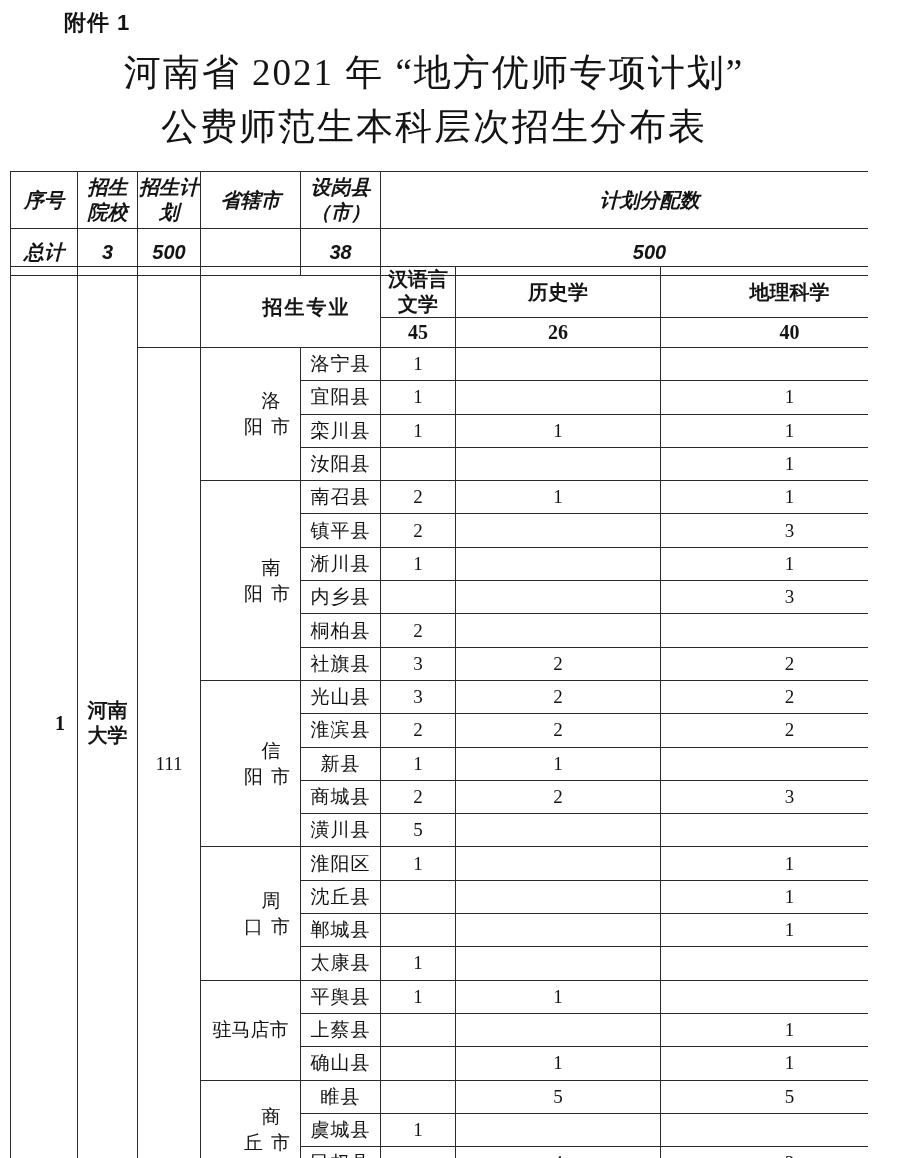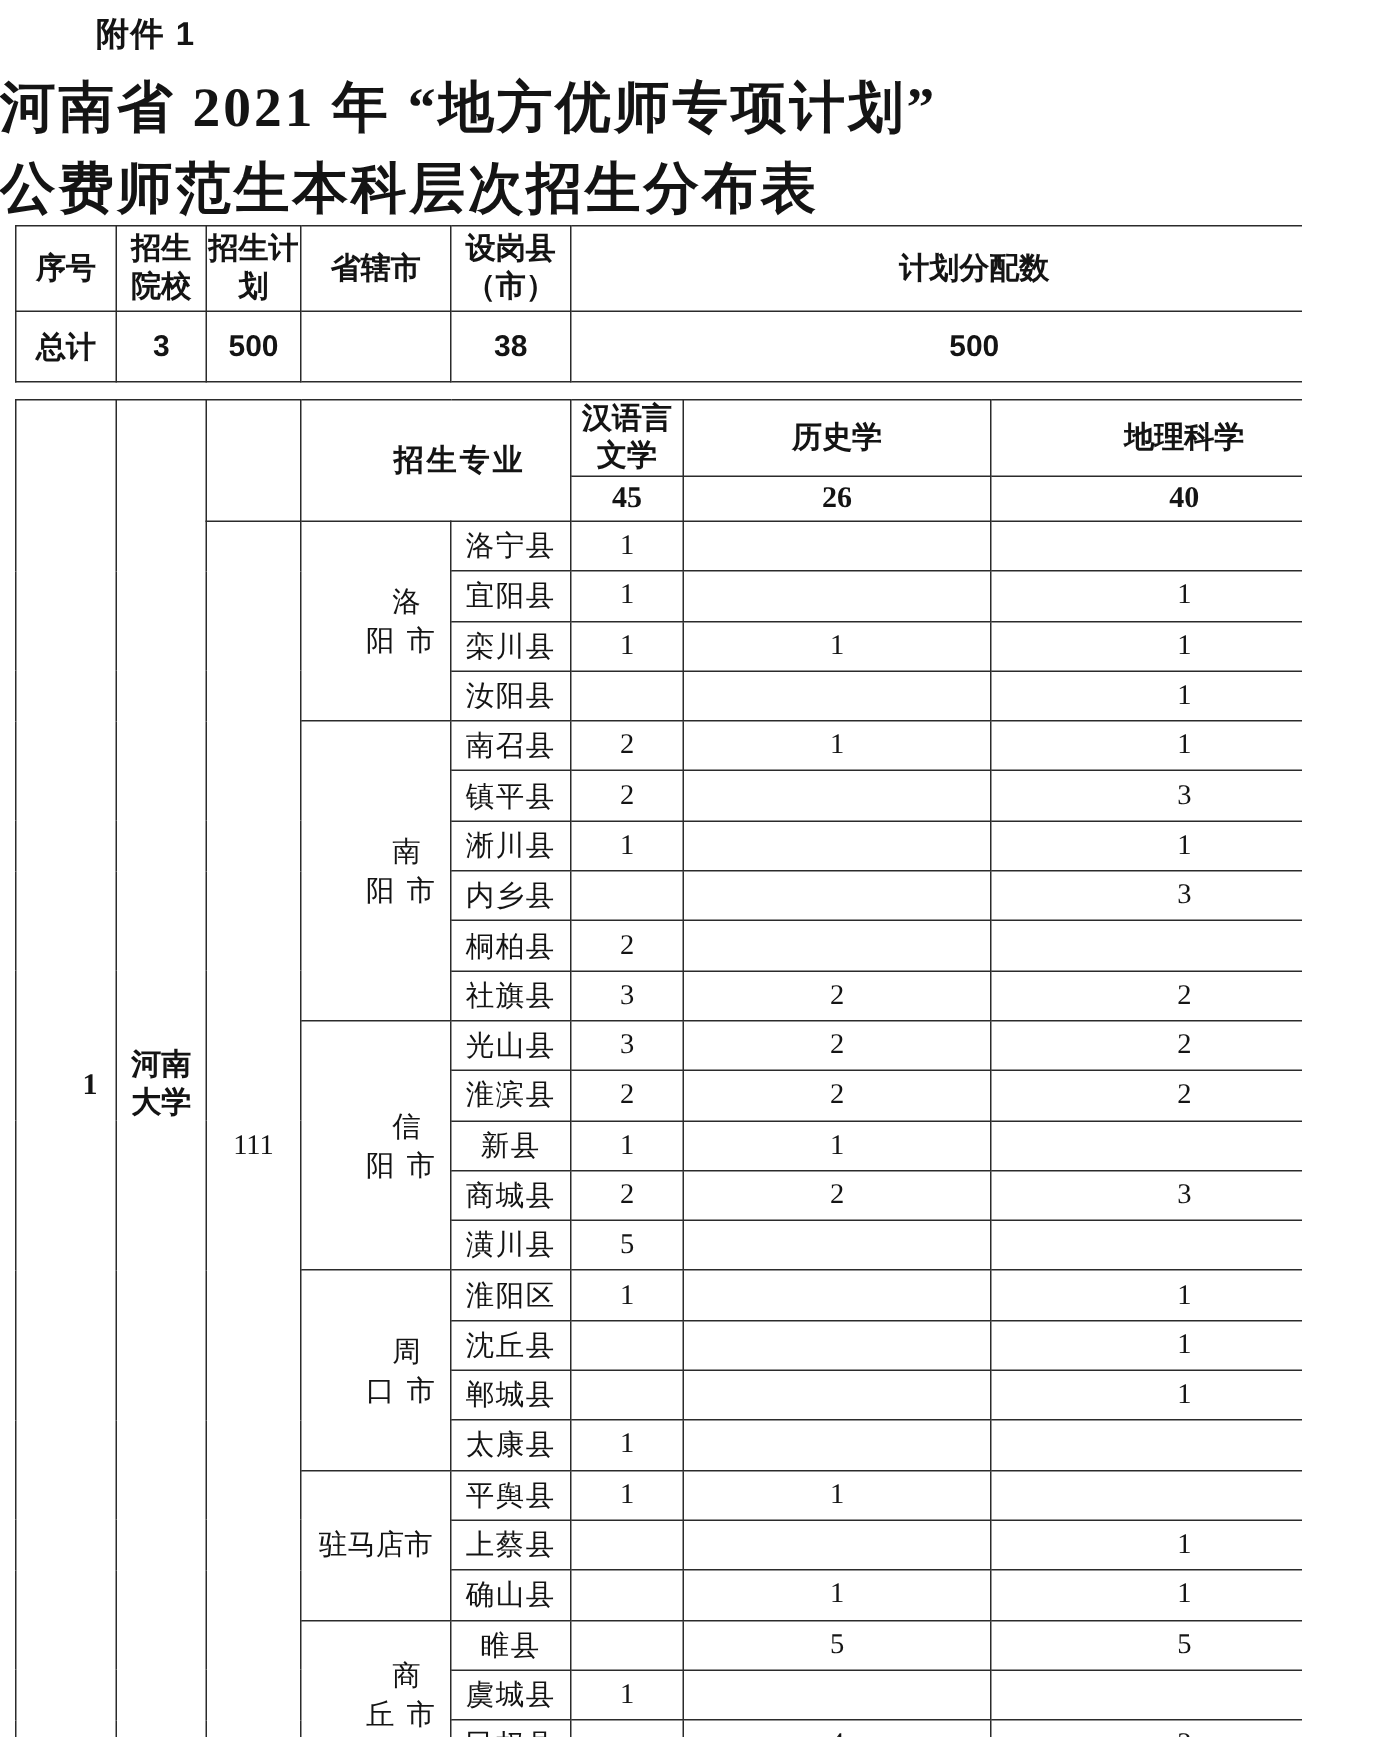--- a/index.html
+++ b/index.html
@@ -13,41 +13,41 @@
   }
   .heiti{font-family:"Liberation Sans","DejaVu Sans",sans-serif;}
 
   #attachment{
     position:absolute;left:64px;top:8px;
     font-size:22px;font-weight:bold;
     letter-spacing:1px;
   }
   #title{
     position:absolute;top:46px;left:0;width:100%;
-    text-align:left;
+    text-align:center;
     font-size:37px;
     line-height:54px;
     letter-spacing:2px;
-    font-weight:700;
+    font-weight:400;
   }
 
   table.tbl{
     border-collapse:collapse;
     table-layout:fixed;
     position:absolute;left:10px;
   }
   table.tbl td{
     border:1.6px solid #2b2b2b;
     text-align:center;
     vertical-align:middle;
     padding:0;
     overflow:hidden;
   }
 
-  #summary-table{top:150px;width:908px;}
+  #summary-table{top:171px;width:908px;font-style:italic;}
   #summary-table tr.hdr td{height:56px;font-size:20px;font-weight:bold;line-height:1.25;}
   #summary-table tr.total td{height:46px;font-size:20px;font-weight:bold;}
   #summary-table tr.total td.lbl{font-family:"Liberation Sans","DejaVu Sans",sans-serif;}
   #summary-table .two-line span{display:block;}
 
   #body-table{top:266px;width:908px;}
   #body-table tr.majors-row td{height:48px;font-size:20px;font-weight:bold;line-height:1.25;padding-left:32px;}
   #body-table tr.totals-row td{height:29px;font-size:20px;font-weight:bold;text-align:center;}
   #body-table tr.county-row td{height:32.3px;font-size:19px;}
   td.serial-cell{font-size:20px;}

